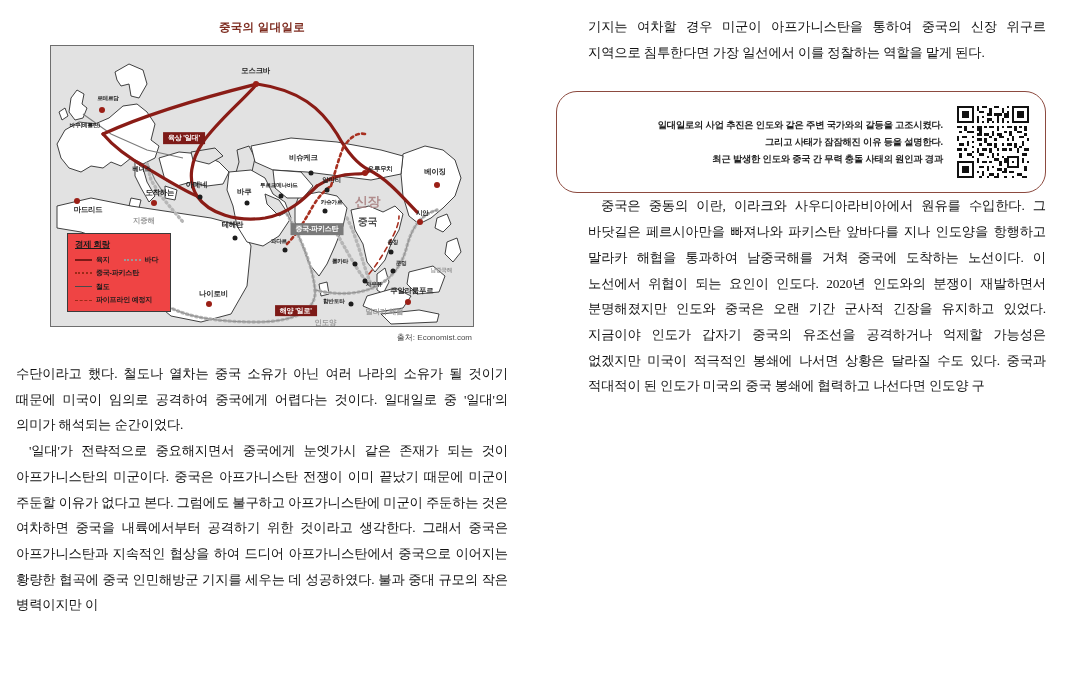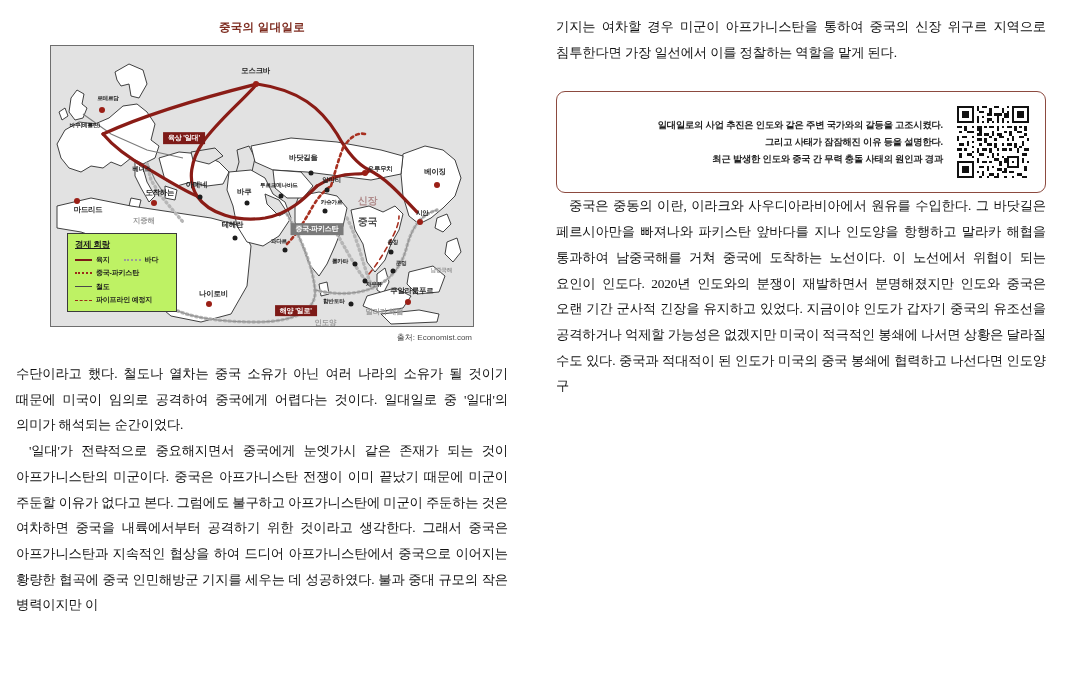--- a/index.html
+++ b/index.html
@@ -60,21 +60,21 @@
     font-size: 6.4px;
     color: #222;
     white-space: nowrap;
     letter-spacing: -.2px;
     line-height: 1;
     transform: translate(-50%, -50%);
   }
   .mlabel.mid  { font-size: 7.4px; }
   .mlabel.sm   { font-size: 5.6px; }
   .mlabel.sea  { color: #9a9a9a; font-weight: bold; }
-  .mlabel.reg  { color: #b08c8c; font-size: 10px; text-align: right; }
+  .mlabel.reg  { color: #b08c8c; font-size: 13px; text-align: right; }
   .mlabel.reg2 { color: #4a4a4a; font-size: 10px; }
 
   .badge {
     position: absolute;
     transform: translate(-50%, -50%);
     font-family: "Liberation Sans", "DejaVu Sans", sans-serif;
     font-weight: bold;
     font-size: 7px;
     color: #ffffff;
     background: #7d1a17;
@@ -92,23 +92,23 @@
     border-radius: 50%;
     transform: translate(-50%, -50%);
   }
   .city-dot.red { background: #9b1f16; width: 6px; height: 6px; }
 
   
   .legend {
     position: absolute;
     left: 16px;
     bottom: 14px;
-    background: #bef264;
+    background: #ef4444;
     border: 1px solid #3a3a3a;
-    padding: 5px 18px 6px 7px;
+    padding: 5px 12px 6px 7px;
     font-family: "Liberation Sans", "DejaVu Sans", sans-serif;
   }
   .legend-title {
     font-size: 8.4px;
     font-weight: bold;
     color: #1b1b1b;
     text-decoration: underline;
     margin-bottom: 5px;
     letter-spacing: -.2px;
   }
@@ -148,28 +148,28 @@
     font-size: 13.3px;
     line-height: 25.7px;
     text-align: justify;
     text-justify: inter-character;
     color: #111111;
     margin: 0;
     word-break: keep-all;
     letter-spacing: -.15px;
   }
   .para.indent { text-indent: 13px; }
-  .col-right .body-text { margin-top: 0; }
+  .col-right .body-text { margin-top: 0; margin-left: 32px; }
 
   
   .callout {
     position: relative;
     box-sizing: border-box;
     border: 1.4px solid #8c4a3f;
-    border-radius: 9px;
+    border-radius: 21px;
     margin: 26px 0 0 0;
     padding: 14px 16px 14px 14px;
     display: flex;
     align-items: center;
     gap: 14px;
     min-height: 78px;
   }
   .callout-text {
     flex: 1 1 auto;
     text-align: right;
@@ -344,21 +344,21 @@
         <div class="mlabel mid" style="left:48.5%;top:9.0%">모스크바</div>
         <div class="mlabel sm" style="left:13.5%;top:19.0%">로테르담</div>
         <div class="mlabel sm" style="left:8.0%;top:28.5%">바쿠(베를린)</div>
         <div class="mlabel mid" style="left:8.8%;top:58.5%">마드리드</div>
         <div class="mlabel" style="left:21.5%;top:44.0%">베니스</div>
         <div class="mlabel mid" style="left:25.8%;top:52.5%">도착하는</div>
         <div class="mlabel mid" style="left:34.5%;top:49.5%">아테네</div>
         <div class="mlabel mid" style="left:45.8%;top:52.0%">바쿠</div>
         <div class="mlabel mid" style="left:43.0%;top:64.0%">테헤란</div>
         <div class="mlabel sm" style="left:54.0%;top:50.0%">투르크메나바드</div>
-        <div class="mlabel mid" style="left:59.8%;top:40.0%">바닷길을</div>
+        <div class="mlabel mid" style="left:59.8%;top:40.0%">비슈케크</div>
         <div class="mlabel" style="left:66.5%;top:48.0%">알마티</div>
         <div class="mlabel" style="left:78.0%;top:44.0%">우루무치</div>
         <div class="mlabel sm" style="left:66.5%;top:56.0%">카슈가르</div>
         <div class="mlabel mid" style="left:91.0%;top:45.0%">베이징</div>
         <div class="mlabel" style="left:88.0%;top:59.5%">시안</div>
         <div class="mlabel sm" style="left:54.0%;top:70.0%">과다르</div>
         <div class="mlabel sm" style="left:81.0%;top:70.5%">충칭</div>
         <div class="mlabel sm" style="left:83.0%;top:78.0%">쿤밍</div>
         <div class="mlabel sm" style="left:68.5%;top:77.0%">콜카타</div>
         <div class="mlabel sm" style="left:76.5%;top:85.5%">차우퓨</div>

